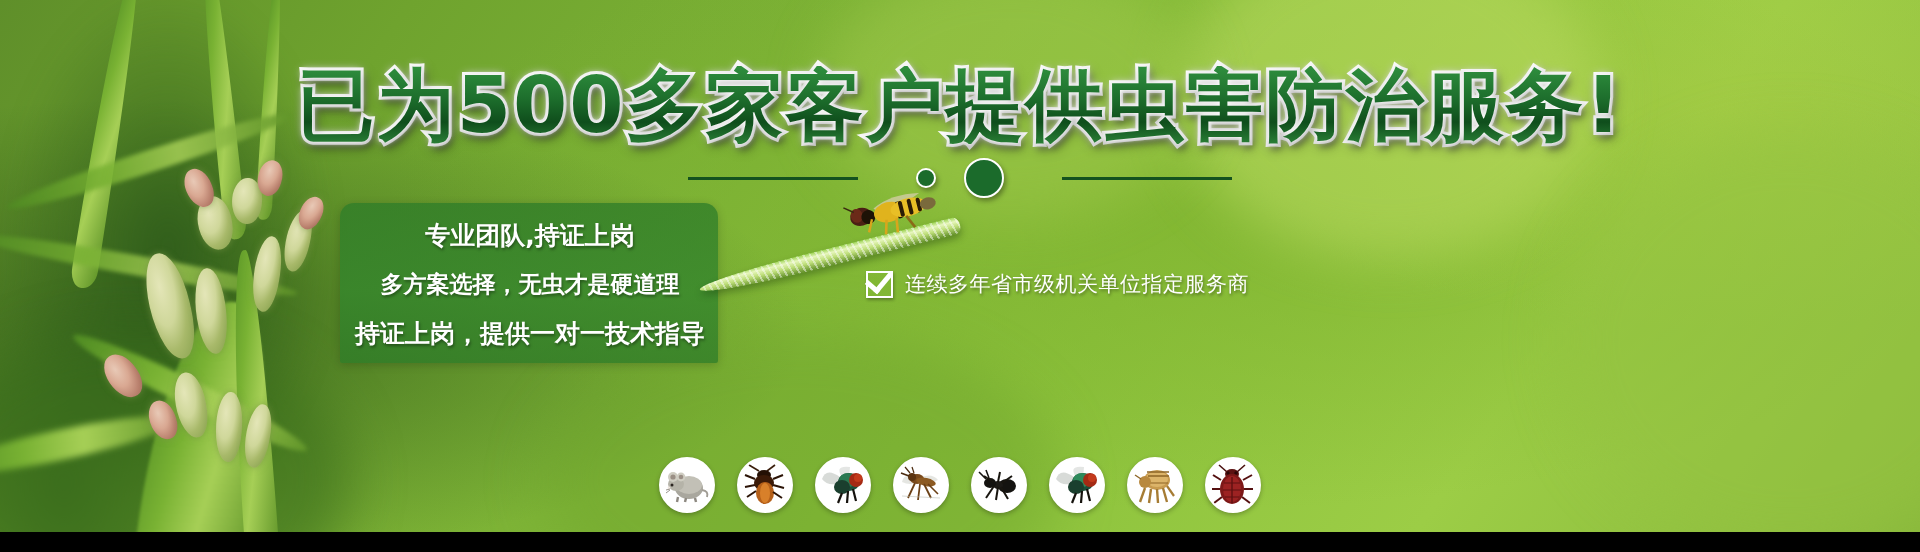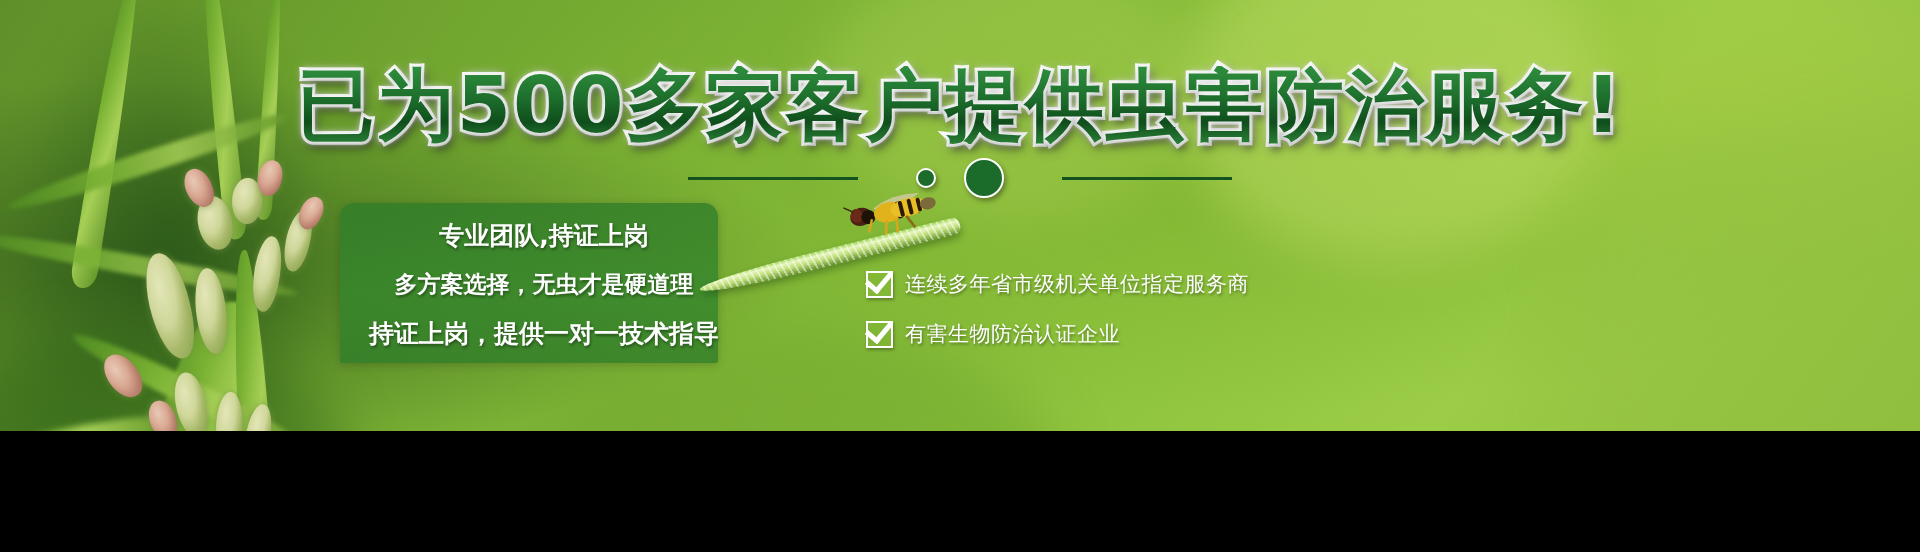--- a/index.html
+++ b/index.html
@@ -2,21 +2,21 @@
 <html><head>
 <meta charset="utf-8">
 <style>
   html,body{margin:0;padding:0;}
   body{
     width:1920px;height:552px;overflow:hidden;
     font-family:"Liberation Sans","DejaVu Sans",sans-serif;
     background:#000;
   }
   .banner{
-    position:relative;width:1920px;height:431px;overflow:hidden;
+    position:relative;width:1920px;height:532px;overflow:hidden;
     background:
       radial-gradient(ellipse 55% 70% at 8% 62%, rgba(30,70,20,.55) 0%, rgba(30,70,20,0) 62%),
       radial-gradient(ellipse 40% 60% at 90% 20%, rgba(170,205,70,.55) 0%, rgba(170,205,70,0) 70%),
       radial-gradient(ellipse 60% 80% at 62% 40%, rgba(128,180,48,.75) 0%, rgba(128,180,48,0) 70%),
       linear-gradient(125deg,#5f8f2a 0%,#6fa32e 18%,#7db336 38%,#8cc23c 58%,#9ccd46 78%,#8ab93c 100%);
   }
 
   
   .bg-layer{position:absolute;inset:0;overflow:hidden;}
   .blob{position:absolute;border-radius:50%;filter:blur(26px);}
@@ -89,21 +89,21 @@
   .dot.big{width:36px;height:36px;margin:0 14px;}
 
   
   .info-box{
     position:absolute;left:340px;top:203px;width:378px;height:160px;
     background:linear-gradient(180deg,rgba(46,124,40,.78) 0%,rgba(52,134,44,.80) 55%,rgba(46,124,40,.78) 100%);
     border-radius:14px 14px 2px 2px;
     box-shadow:0 2px 10px rgba(0,0,0,.18);
   }
   .info-lines{
-    position:absolute;left:349px;top:205px;width:390px;height:158px;
+    position:absolute;left:335px;top:205px;width:390px;height:158px;
     display:flex;flex-direction:column;justify-content:center;align-items:center;
     z-index:3;
   }
   .info-line{
     color:#ffffff;font-weight:bold;white-space:nowrap;
     text-shadow:1px 2px 3px rgba(0,0,0,.40);
     font-family:"DejaVu Sans","Liberation Sans",sans-serif;
   }
   .info-line.l1{font-size:25px;margin-bottom:17px;}
   .info-line.l2{font-size:23px;margin-bottom:17px;}
@@ -241,24 +241,20 @@
     <div class="info-line l1">专业团队,持证上岗</div>
     <div class="info-line l2">多方案选择，无虫才是硬道理</div>
     <div class="info-line l3">持证上岗，提供一对一技术指导</div>
   </div>
 
   <div class="check-list">
     <div class="check-item">
       <span class="check-box"></span>
       <span class="check-text">连续多年省市级机关单位指定服务商</span>
     </div>
-    <div class="check-item">
-      <span class="check-box"></span>
-      <span class="check-text">有害生物防治认证企业</span>
-    </div>
   </div>
 
   <div class="pest-row">
 
     <div class="pest">
       <svg width="46" height="42" viewBox="0 0 46 42">
         <ellipse cx="25" cy="24" rx="14" ry="11" fill="#a9a79e"></ellipse>
         <ellipse cx="25" cy="21" rx="13" ry="9" fill="#c2c0b6"></ellipse>
         <ellipse cx="12" cy="20" rx="8" ry="7" fill="#b5b3a8"></ellipse>
         <circle cx="9" cy="13" r="5" fill="#cfcdc2"></circle>

